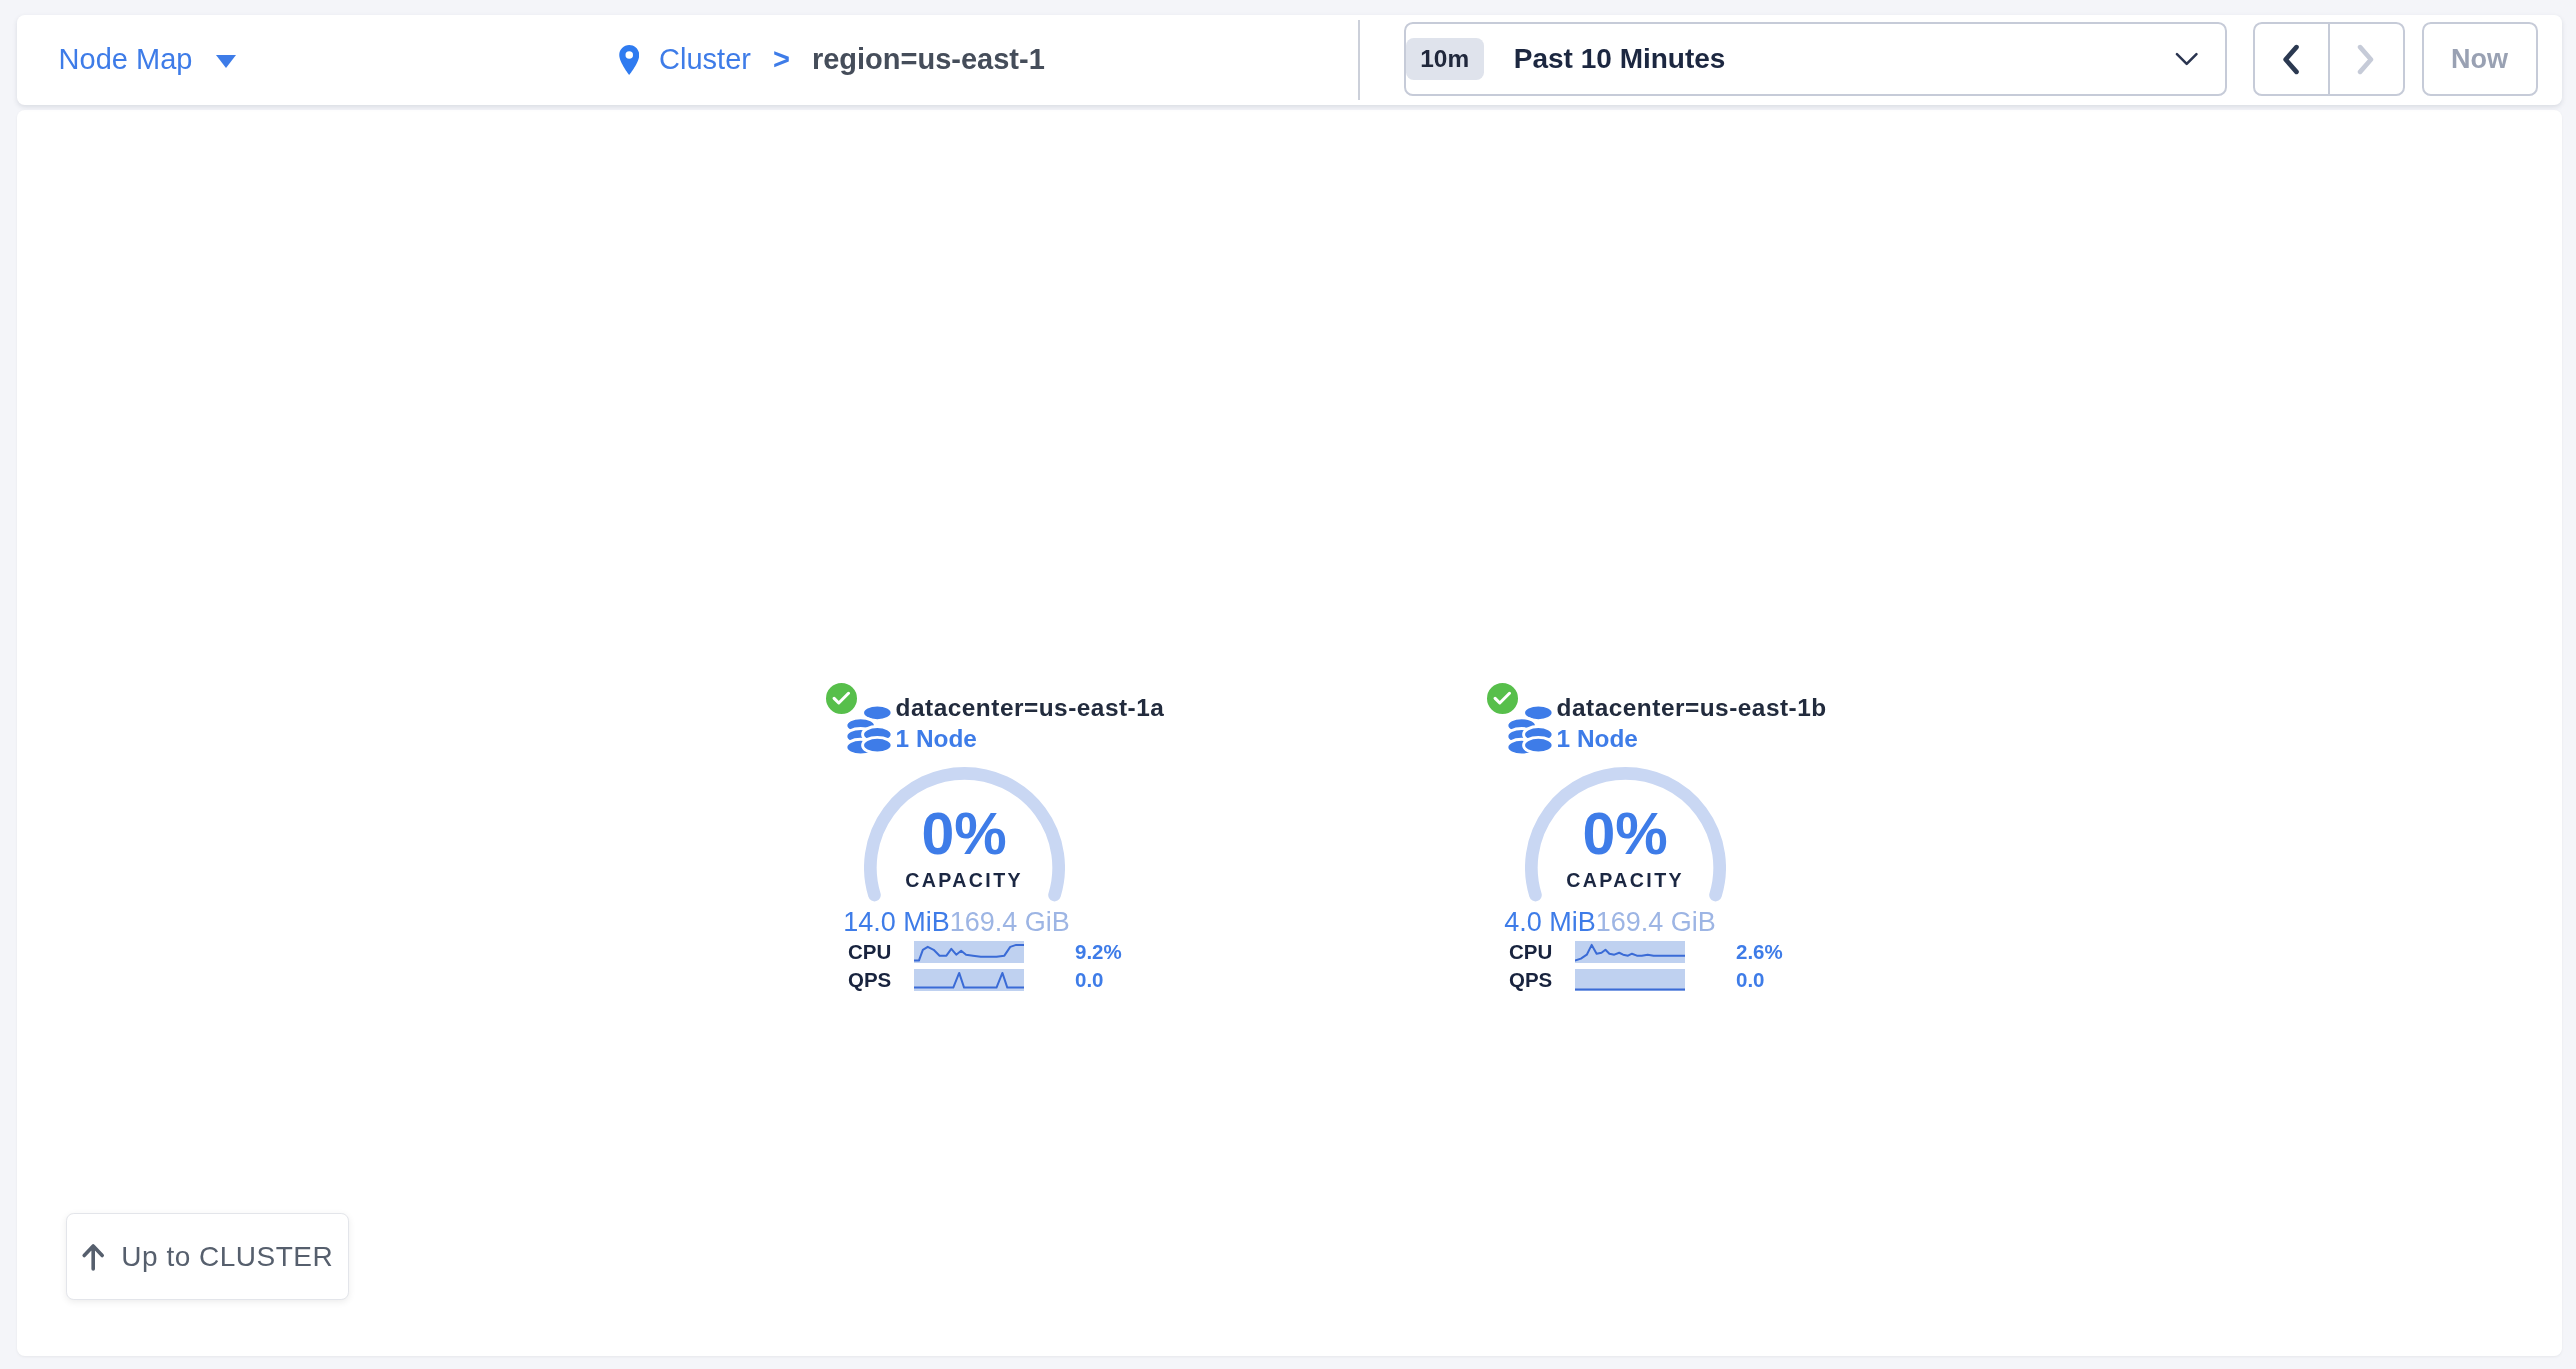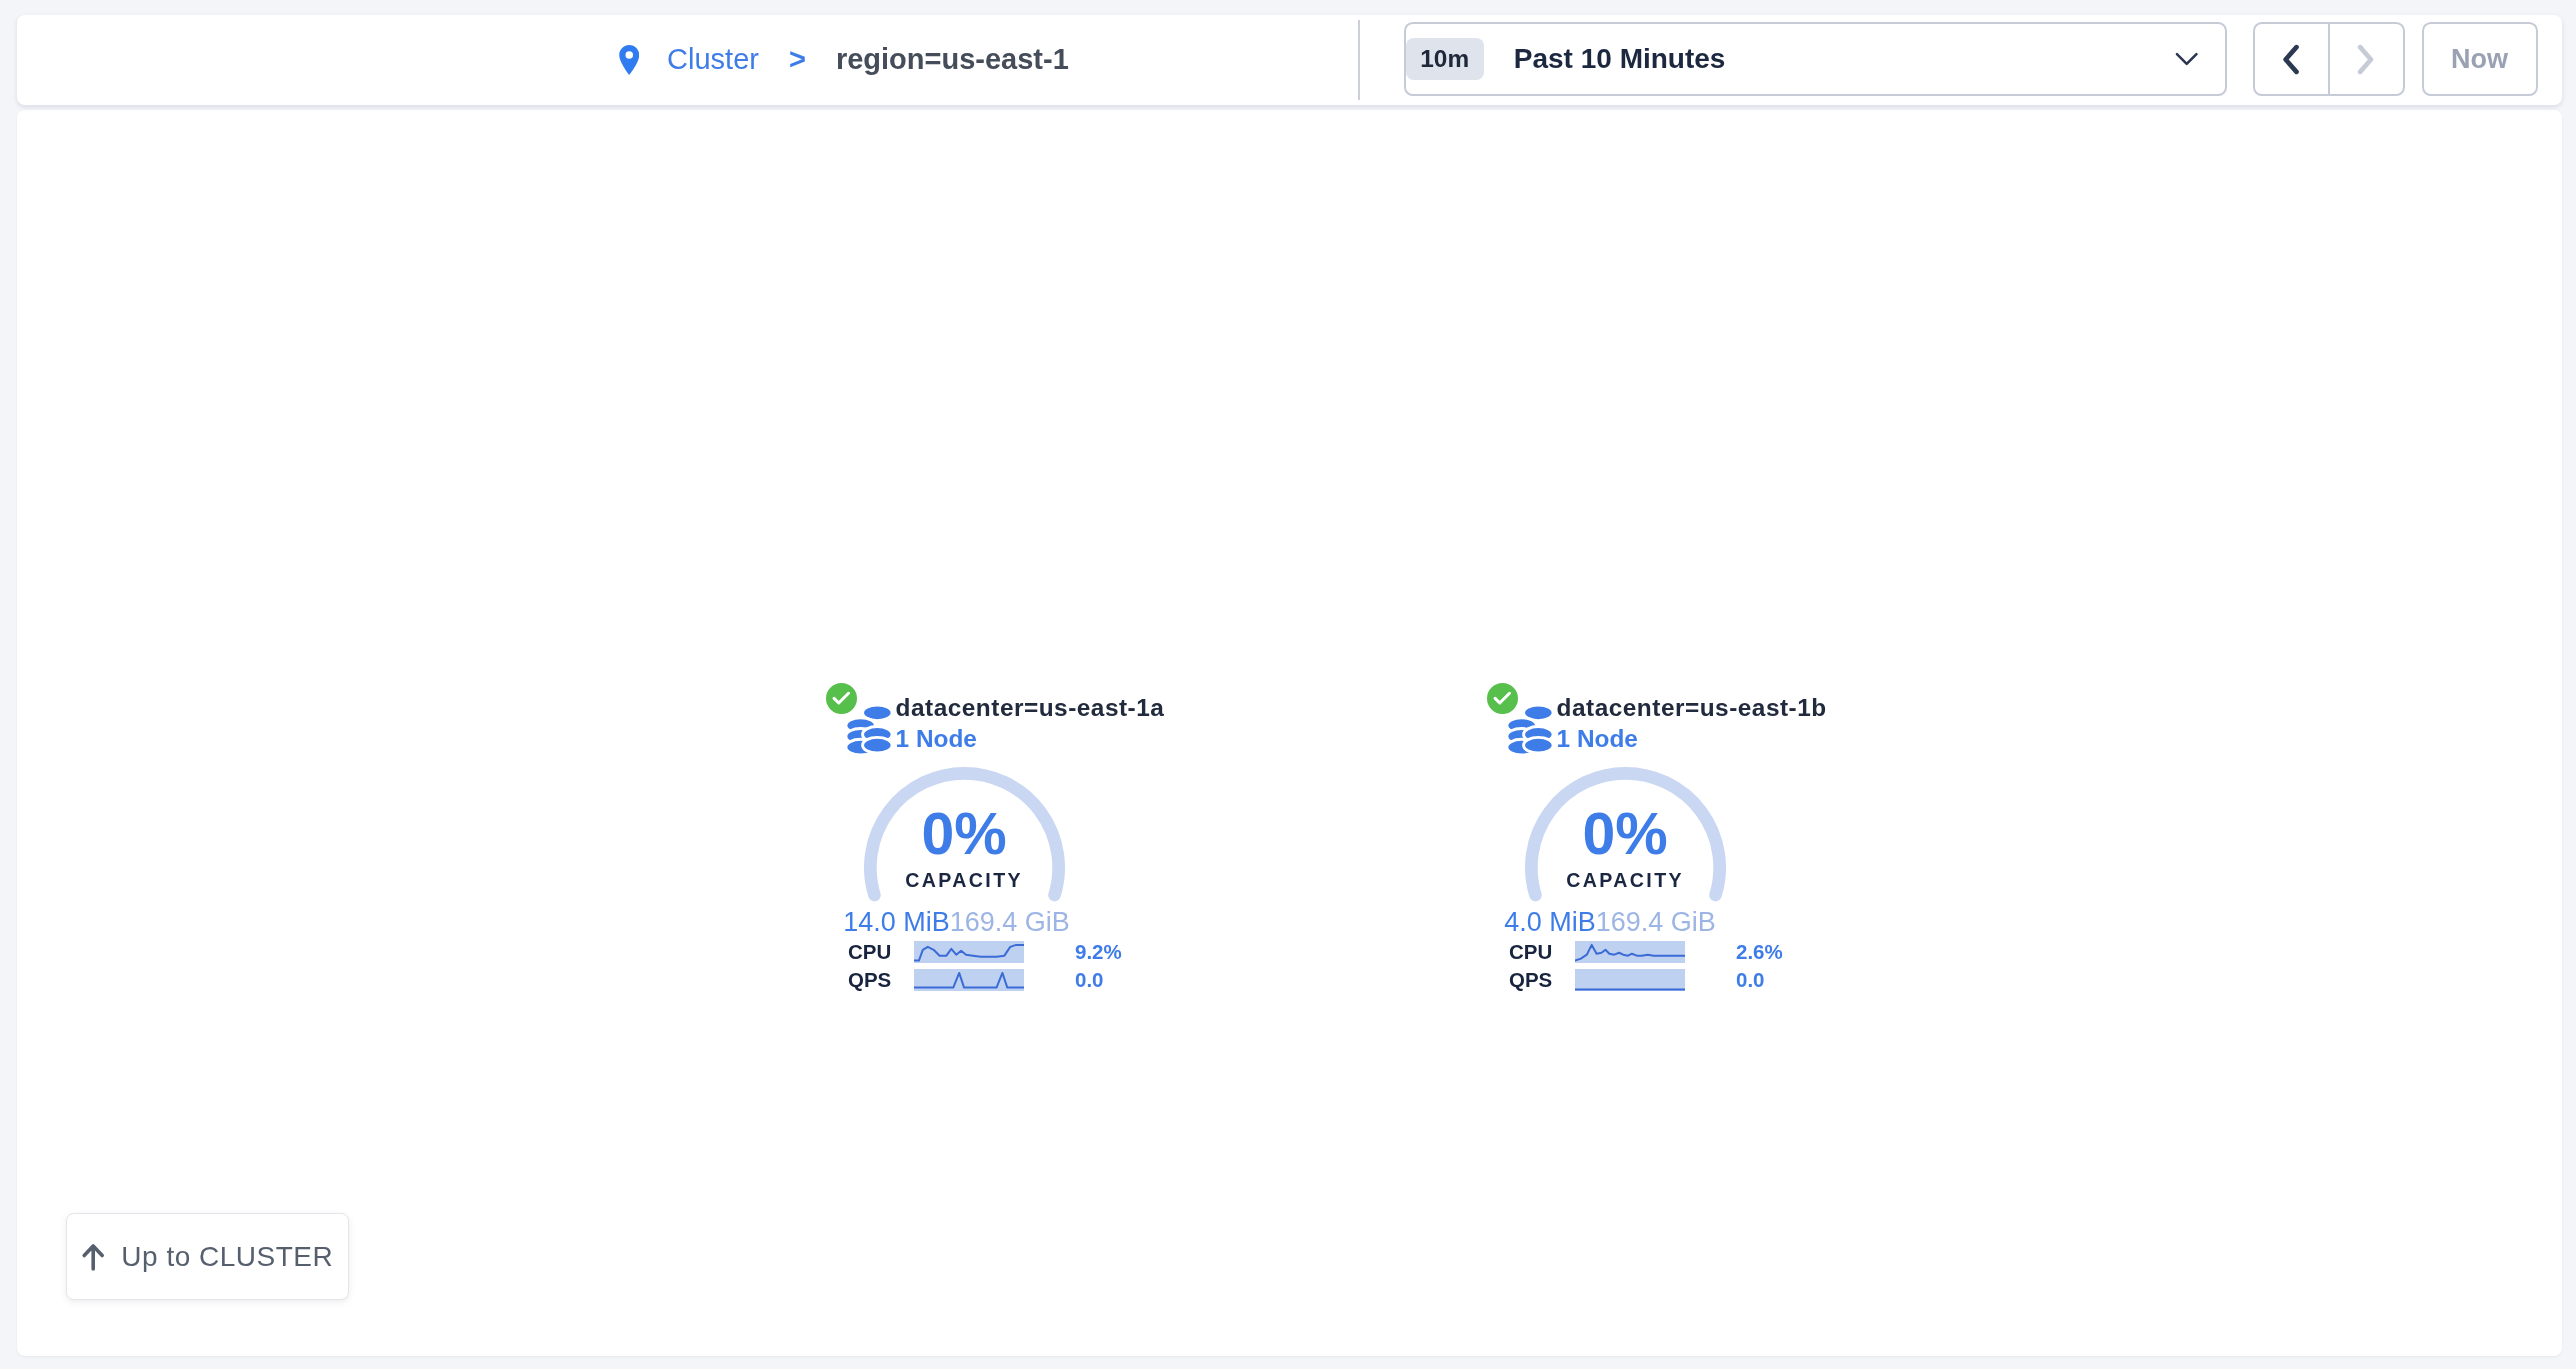--- a/index.html
+++ b/index.html
@@ -12,21 +12,21 @@
   html,body{width:2576px;height:1369px;overflow:hidden;}
   body{background:var(--page-bg);font-family:"Liberation Sans","DejaVu Sans",sans-serif;position:relative;}
 
   
   .topbar{position:absolute;left:16.6px;top:14.7px;width:2545px;height:90px;background:#fff;
     border-radius:7.8px;box-shadow:0 2px 4.9px rgba(60,70,90,.14);z-index:5;}
   .view-select{position:absolute;left:42px;top:0;height:100%;display:flex;align-items:center;gap:23.5px;cursor:pointer;}
   .view-select .vlabel{font-size:29px;color:var(--accent);}
   .caret{width:0;height:0;border-left:10.8px solid transparent;border-right:10.8px solid transparent;
     border-top:13.7px solid var(--accent);margin-top:3.9px;}
-  .breadcrumb{position:absolute;left:602px;top:0;height:100%;display:flex;align-items:center;gap:28px;}
+  .breadcrumb{position:absolute;left:602px;top:0;height:100%;display:flex;align-items:center;gap:20px;}
   .crumb-link{font-size:29px;color:var(--accent);text-decoration:none;cursor:pointer;}
   .crumb-sep{font-size:29px;color:var(--accent);font-weight:700;margin:0 2px;}
   .crumb-current{font-size:29px;color:#454d5a;font-weight:700;}
   .hdr-divider{position:absolute;left:1341px;top:4.9px;height:80px;width:2px;background:#ccd0da;}
   .time-dropdown{position:absolute;left:1387px;top:7.8px;width:823px;height:74px;background:#fff;
     border:2px solid var(--control-border);border-radius:8.8px;display:flex;align-items:center;cursor:pointer;}
   .time-badge{margin-left:0;background:#dfe3ec;border-radius:7.8px;padding:8.8px 14.7px;
     font-size:24.4px;font-weight:700;color:#20283c;line-height:1;}
   .time-label{margin-left:30px;font-size:28px;font-weight:700;color:#1c2740;}
   .dd-chevron{position:absolute;right:25.4px;top:50%;transform:translateY(-50%);}
@@ -69,20 +69,24 @@
   
   .up-btn{position:absolute;left:49px;top:1103px;width:283px;height:87px;background:#fff;
     border:1px solid #e3e5ea;border-radius:7.8px;box-shadow:0 2px 7.8px rgba(0,0,0,.08);
     display:flex;align-items:center;justify-content:center;gap:16px;cursor:pointer;
     font-family:inherit;font-size:28px;color:var(--slate);letter-spacing:0.5px;}
 </style>
 </head>
 <body>
 
 <header class="topbar">
+  <div class="view-select">
+    <span class="vlabel">Node Map</span>
+    <span class="caret"></span>
+  </div>
 
   <div class="breadcrumb">
     <svg width="20.5" height="30" viewBox="0 0 24 36">
       <path d="M12 0C5.37 0 0 5.37 0 12c0 9 12 24 12 24s12-15 12-24C24 5.37 18.63 0 12 0zm0 16.5a4.5 4.5 0 1 1 0-9 4.5 4.5 0 0 1 0 9z" fill="#2f7bf0"></path>
     </svg>
     <a class="crumb-link">Cluster</a>
     <span class="crumb-sep">&gt;</span>
     <span class="crumb-current">region=us-east-1</span>
   </div>
 

